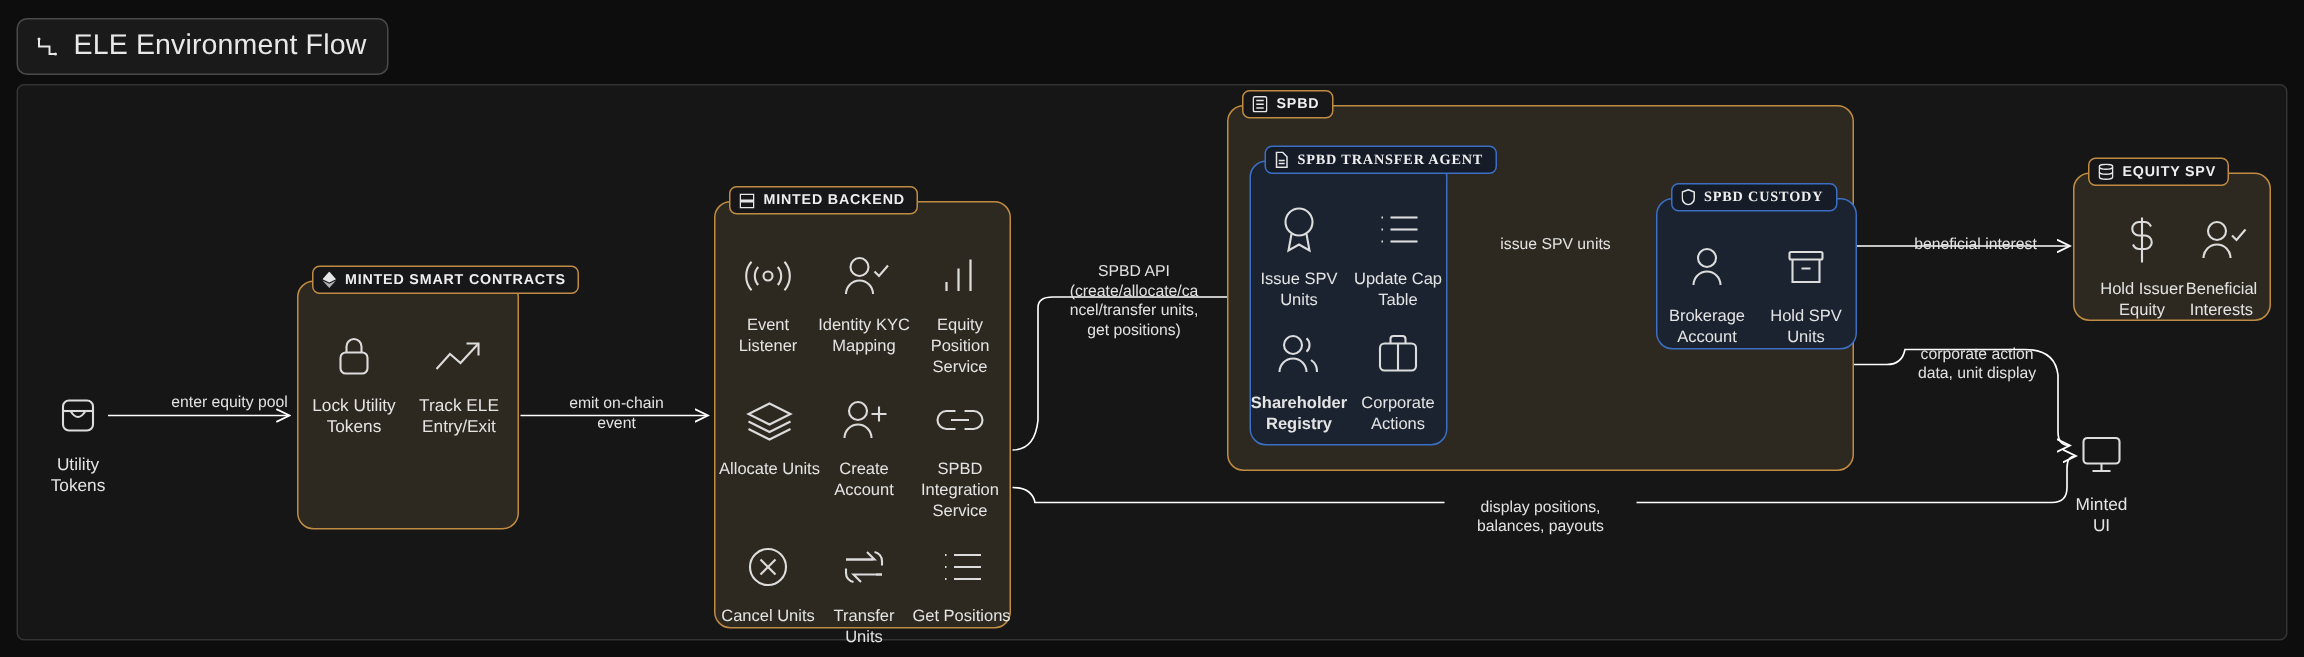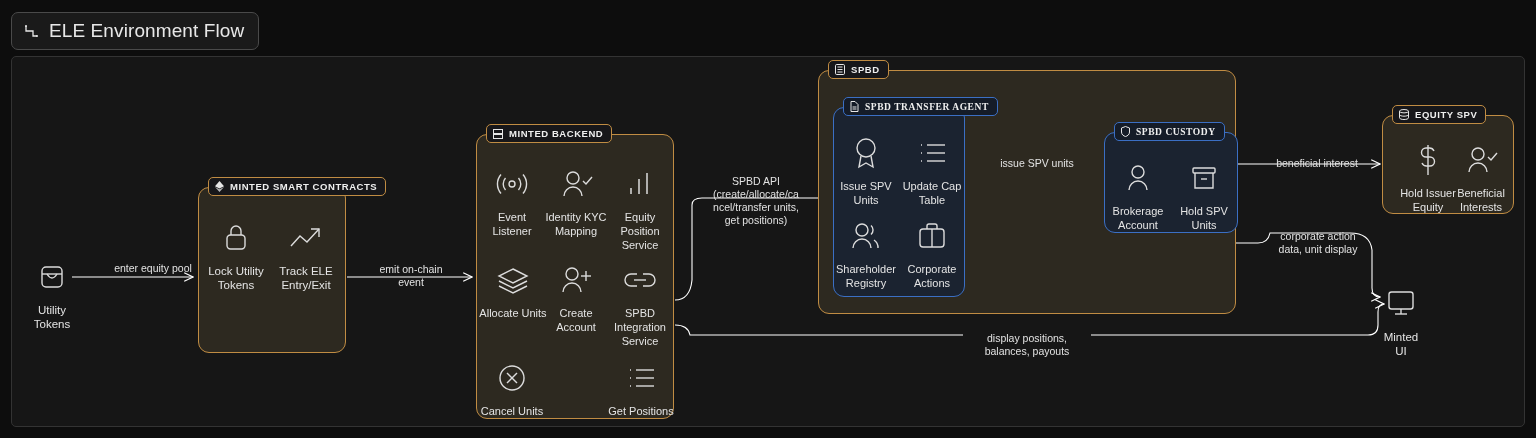--- a/index.html
+++ b/index.html
@@ -238,20 +238,33 @@
     <div class="node small" style="left:0px; top:222px; width:70px;">
       <div class="ico">
         <svg width="32" height="32" viewBox="0 0 32 32" fill="none" stroke="#dcdcdc" stroke-width="1.4">
           <circle cx="16" cy="16" r="12"></circle>
             <path d="M11 11 l10 10"></path>
             <path d="M21 11 l-10 10"></path>
         </svg>
       </div>
       <div class="cap">Cancel Units</div>
     </div>
+    <div class="node small" style="left:65px; top:222px; width:68px;">
+      <div class="ico">
+        <svg width="34" height="30" viewBox="0 0 34 30" fill="none" stroke="#dcdcdc" stroke-width="1.4">
+          <path d="M5 10 h18 a5 5 0 0 1 0 0"></path>
+            <path d="M5 10 h19 l-5 -5"></path>
+            <path d="M29 20 h-19 l5 5"></path>
+            <path d="M29 20 h-4"></path>
+          <path d="M24 5 a6 6 0 0 1 5 6 v3"></path>
+            <path d="M10 25 a6 6 0 0 1 -5 -6 v-3"></path>
+        </svg>
+      </div>
+      <div class="cap">Transfer Units</div>
+    </div>
     <div class="node small" style="left:131px; top:222px; width:66px;justify-content:center;">
       <div class="ico">
         <svg width="32" height="26" viewBox="0 0 32 26" fill="none" stroke="#dcdcdc" stroke-width="1.4">
           <path d="M11 5 h18"></path>
             <path d="M11 13 h18"></path>
             <path d="M11 21 h18"></path>
           <path d="M5 5 h1"></path>
             <path d="M5 13 h1"></path>
             <path d="M5 21 h1"></path>
         </svg>
@@ -306,21 +319,21 @@
               <path d="M11 13 h18"></path>
               <path d="M11 21 h18"></path>
             <path d="M5 5 h1"></path>
               <path d="M5 13 h1"></path>
               <path d="M5 21 h1"></path>
           </svg>
         </div>
         <div class="cap">Update Cap
 Table</div>
       </div>
-      <div class="node small" style="left:-1px; top:107px; width:66px;">
+      <div class="node small" style="left:-1px; top:107px; width:66px;font-weight:bold;">
         <div class="ico">
           <svg width="36" height="30" viewBox="0 0 36 30" fill="none" stroke="#dcdcdc" stroke-width="1.4">
             <circle cx="14" cy="9" r="6"></circle>
               <path d="M5 27 a9 9 0 0 1 18 0"></path>
             <path d="M23 4.5 a6 6 0 0 1 0 9"></path>
               <path d="M26 19 a9 9 0 0 1 4 8"></path>
           </svg>
         </div>
         <div class="cap">Shareholder
 Registry</div>

